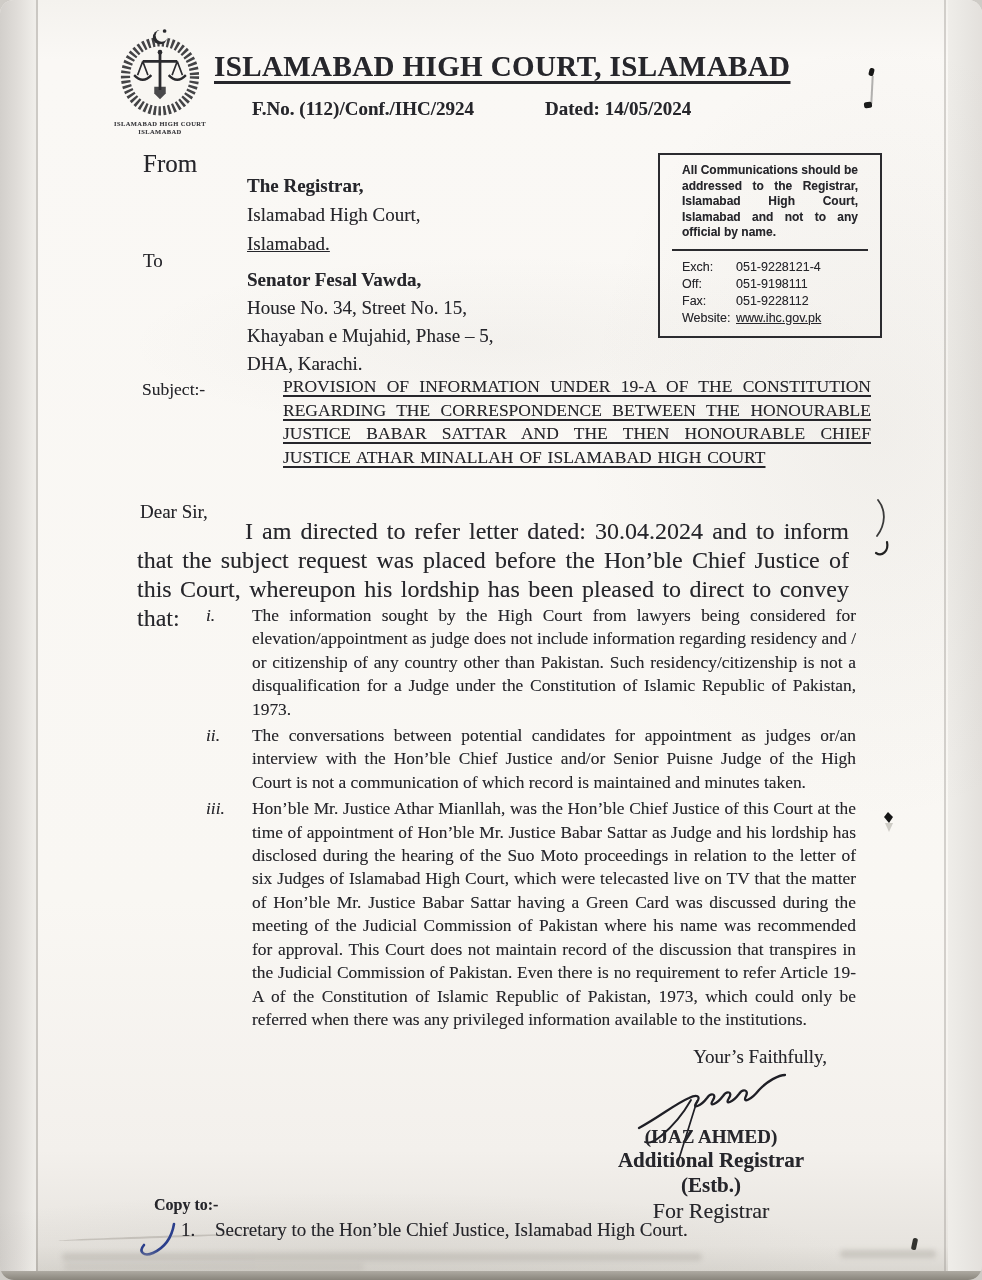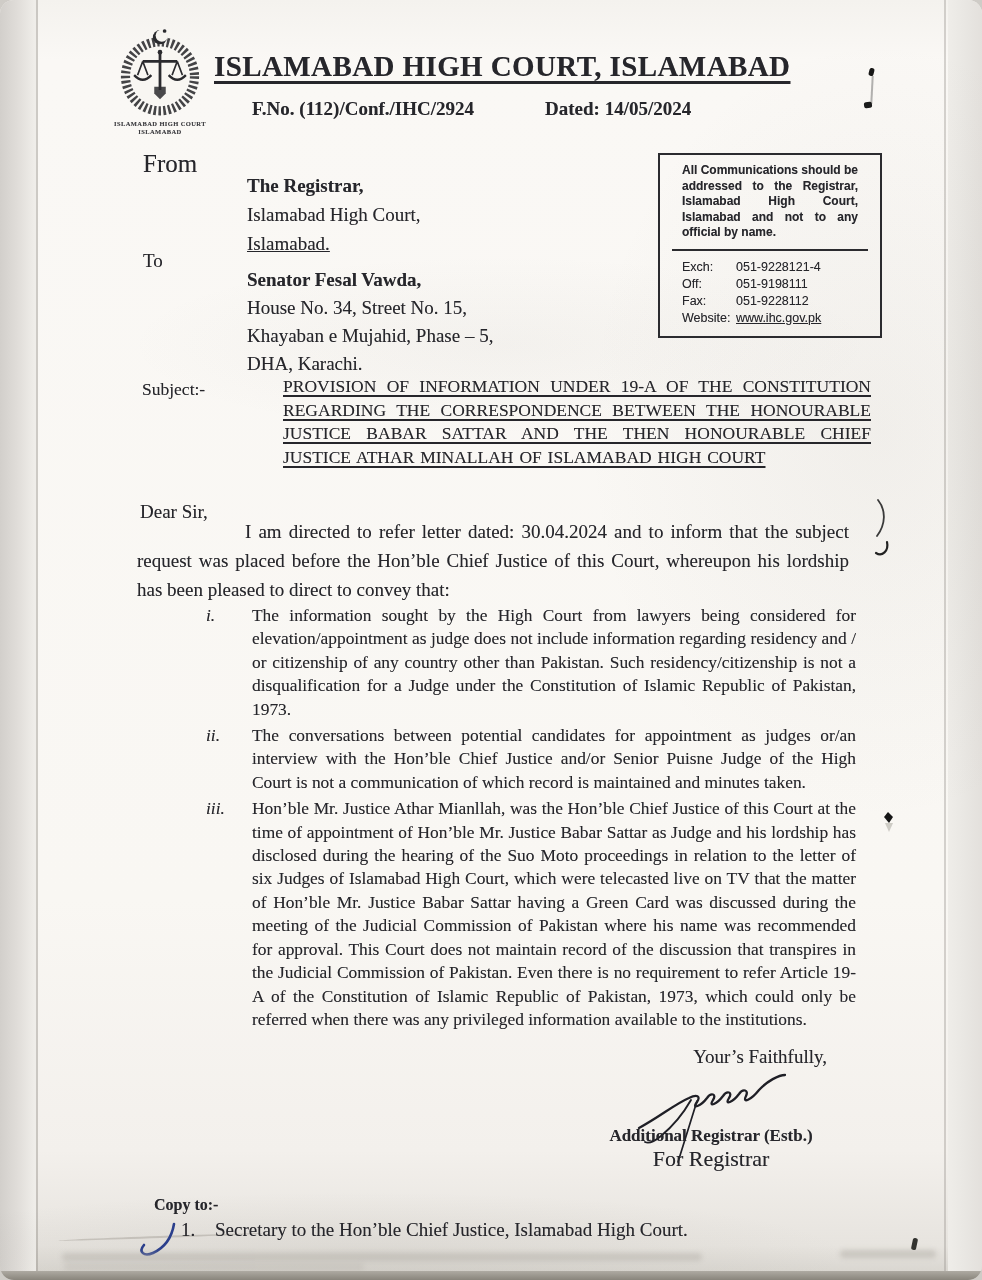--- a/index.html
+++ b/index.html
@@ -56,33 +56,33 @@
   .addr-underline{text-decoration:underline;}
 
   
   .subject-label{position:absolute;left:142px;top:379px;font-size:17.5px;}
   .subject-block{position:absolute;left:252px;top:375px;width:588px;font-size:17.5px;font-weight:normal;
     line-height:23.5px;text-align:justify;word-spacing:1.5px;margin-left:31px;}
   .subject-block span{text-decoration:underline;text-decoration-thickness:2px;text-underline-offset:3px;}
 
   
   .salutation{position:absolute;left:140px;top:501px;font-size:19px;}
-  .opening{position:absolute;left:137px;top:517px;width:712px;font-size:19px;line-height:29px;
+  .opening{position:absolute;left:137px;top:517px;width:712px;font-size:24px;line-height:29px;
     text-align:justify;text-indent:108px;}
   .points{position:absolute;left:206px;top:604px;width:650px;}
   .point{display:flex;margin-bottom:3px;}
   .point-num{width:46px;flex:none;font-style:italic;font-size:17.4px;line-height:23.4px;}
   .point-text{flex:1;text-align:justify;font-size:17.4px;line-height:23.4px;}
 
   
   .sig-block{position:absolute;left:595px;top:1046px;width:232px;text-align:center;}
   .sig-closing{font-size:19px;text-align:right;}
   .sig-svg{margin:2px auto -6px;display:block;overflow:visible;}
   .sig-name{font-size:19px;font-weight:bold;}
-  .sig-title{font-size:17px;font-weight:bold;}
+  .sig-title{font-size:21px;font-weight:bold;}
   .sig-capacity{font-size:22px;}
 
   
   .copy-heading{position:absolute;left:154px;top:1196px;font-size:16px;font-weight:bold;}
   .copy-item{position:absolute;left:181px;top:1219px;font-size:19px;display:flex;}
   .copy-num{width:34px;flex:none;}
   .pen-tick{position:absolute;left:136px;top:1222px;}
 
   
   .mark{position:absolute;}
@@ -190,20 +190,21 @@
 
   <div class="sig-block">
     <div class="sig-closing">Your’s Faithfully,</div>
     <svg class="sig-svg" width="160" height="62" viewBox="0 0 160 62">
       <g fill="none" stroke="#1f1f26" stroke-width="2.3" stroke-linecap="round">
         <path d="M8,58 C30,46 44,34 58,28 C66,24 70,26 66,32 C60,40 70,36 76,28 C80,22 86,24 82,30 C77,38 86,34 92,26 C96,20 102,22 98,28 C93,36 102,32 108,24 C112,18 118,20 115,26 C111,34 120,30 128,20 C136,11 148,5 154,5"></path>
         <path d="M60,30 C52,44 42,56 30,66 C24,71 18,74 14,72" stroke-width="1.9"></path>
         <path d="M66,31 L47,92" stroke-width="1.7"></path>
       </g>
     </svg>
+    <div class="sig-name">(IJAZ AHMED)</div>
     <div class="sig-title">Additional Registrar (Estb.)</div>
     <div class="sig-capacity">For Registrar</div>
   </div>
 
   <div class="copy-heading">Copy to:-</div>
   <div class="copy-item">
     <span class="copy-num">1.</span>
     <span>Secretary to the Hon’ble Chief Justice, Islamabad High Court.</span>
   </div>
   <svg class="pen-tick" width="48" height="40" viewBox="0 0 48 40">

